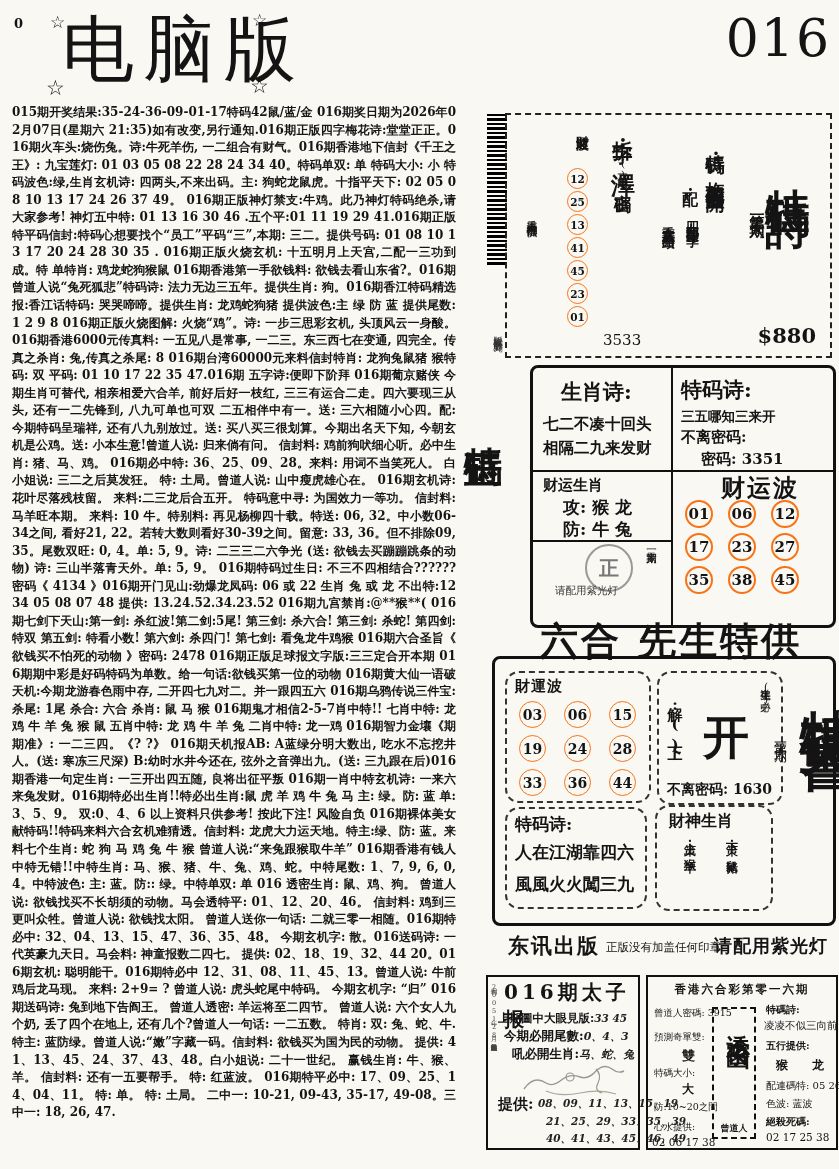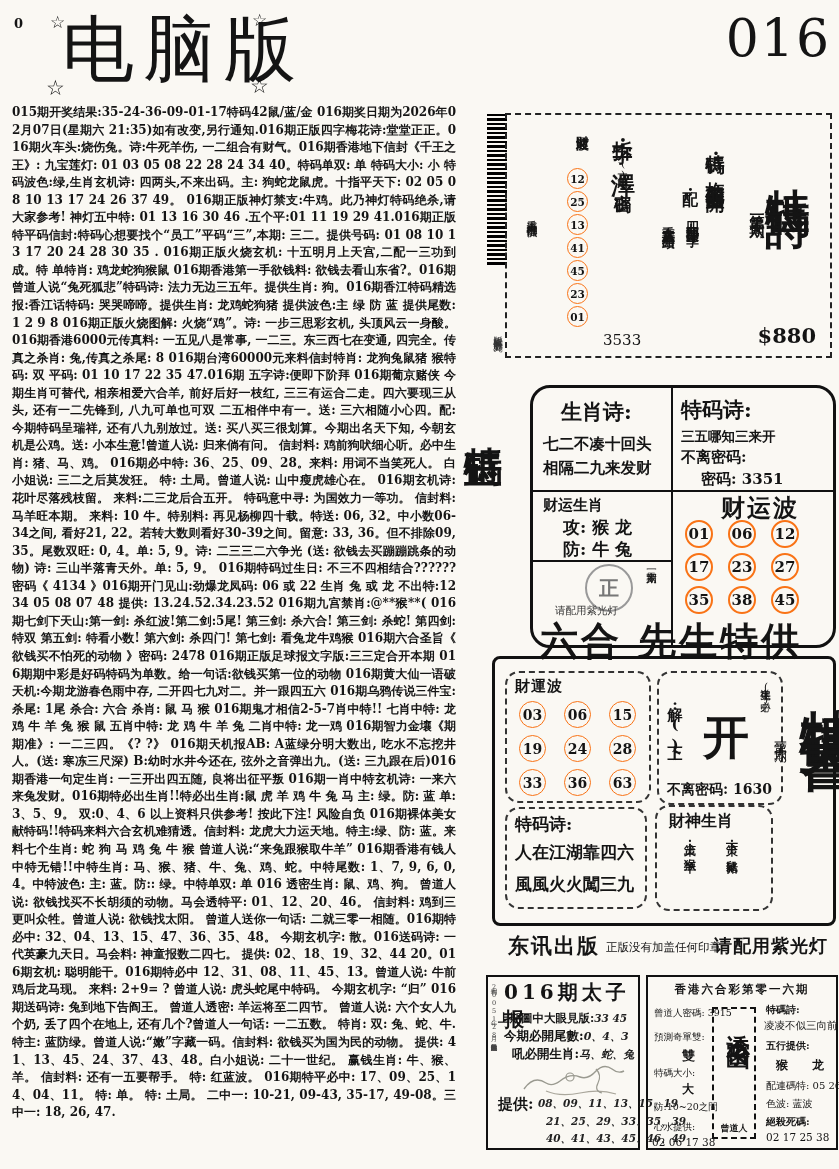--- a/index.html
+++ b/index.html
@@ -26,21 +26,21 @@
   
   .boxA{left:505px;top:113px;width:327px;height:245px;border:2px dashed #222;box-sizing:border-box;}
   .boxA .in{position:absolute;}
   .circ{display:flex;align-items:center;justify-content:center;border:2px solid #f97316;
         border-radius:50%;font-weight:bold;background:transparent;box-sizing:border-box;}
   .c20{width:21px;height:21px;font-size:10.5px;border-width:1.5px;margin:1px 0;}
   .c28{width:28px;height:28px;font-size:15px;}
   .c27{width:27px;height:27px;font-size:14px;border-width:1.5px;}
   .colcirc{display:flex;flex-direction:column;align-items:center;}
   
-  .boxB{left:530px;top:385px;width:306px;height:263px;border:3px solid #111;border-radius:20px;box-sizing:border-box;}
+  .boxB{left:530px;top:365px;width:306px;height:263px;border:3px solid #111;border-radius:8px;box-sizing:border-box;}
   .boxB .vline{position:absolute;left:138px;top:0;bottom:0;border-left:2px solid #111;}
   .boxB .hline1{position:absolute;left:0;right:0;top:102px;border-top:2px solid #111;}
   .boxB .hline2{position:absolute;left:0;width:138px;top:172px;border-top:2px solid #111;}
   .stamp{position:absolute;width:44px;height:44px;border:2px solid #999;border-radius:50%;
          color:#777;display:flex;align-items:center;justify-content:center;font-size:20px;font-weight:bold;}
   .grid3{display:grid;grid-template-columns:repeat(3,auto);}
   
   .liuhehdr{left:540px;top:616px;font-size:38px;font-weight:900;letter-spacing:3px;}
   .boxD{left:492px;top:656px;width:344px;height:270px;border:3px solid #111;border-radius:8px;box-sizing:border-box;}
   .dash{position:absolute;border:2px dashed #333;border-radius:14px;box-sizing:border-box;}
@@ -151,21 +151,21 @@
       <div class="abs b" style="left:8px;top:4px;font-size:15px;letter-spacing:1px;">財運波</div>
       <div class="abs grid3" style="left:12px;top:28px;column-gap:18px;row-gap:7px;">
         <span class="circ c27">03</span>
         <span class="circ c27">06</span>
         <span class="circ c27">15</span>
         <span class="circ c27">19</span>
         <span class="circ c27">24</span>
         <span class="circ c27">28</span>
         <span class="circ c27">33</span>
         <span class="circ c27">36</span>
-        <span class="circ c27">63</span>
+        <span class="circ c27">44</span>
       </div>
     </div>
     <div class="dash" style="left:162px;top:12px;width:126px;height:134px;">
       <div class="abs vert b" style="left:6px;top:22px;font-size:15px;letter-spacing:1px;">解:(上下)</div>
       <div class="abs b" style="left:44px;top:34px;font-size:46px;">开</div>
       <div class="abs vert" style="left:100px;top:8px;font-size:10.5px;letter-spacing:0;">先生送字(必中)</div>
       <div class="abs b" style="left:8px;top:108px;font-size:14px;">不离密码: 1630</div>
     </div>
     <div class="abs vert" style="left:276px;top:72px;font-size:13px;">第零一六期</div>
     <div class="abs vert b" style="left:296px;top:6px;font-size:54px;letter-spacing:10px;">特碼天書</div>

